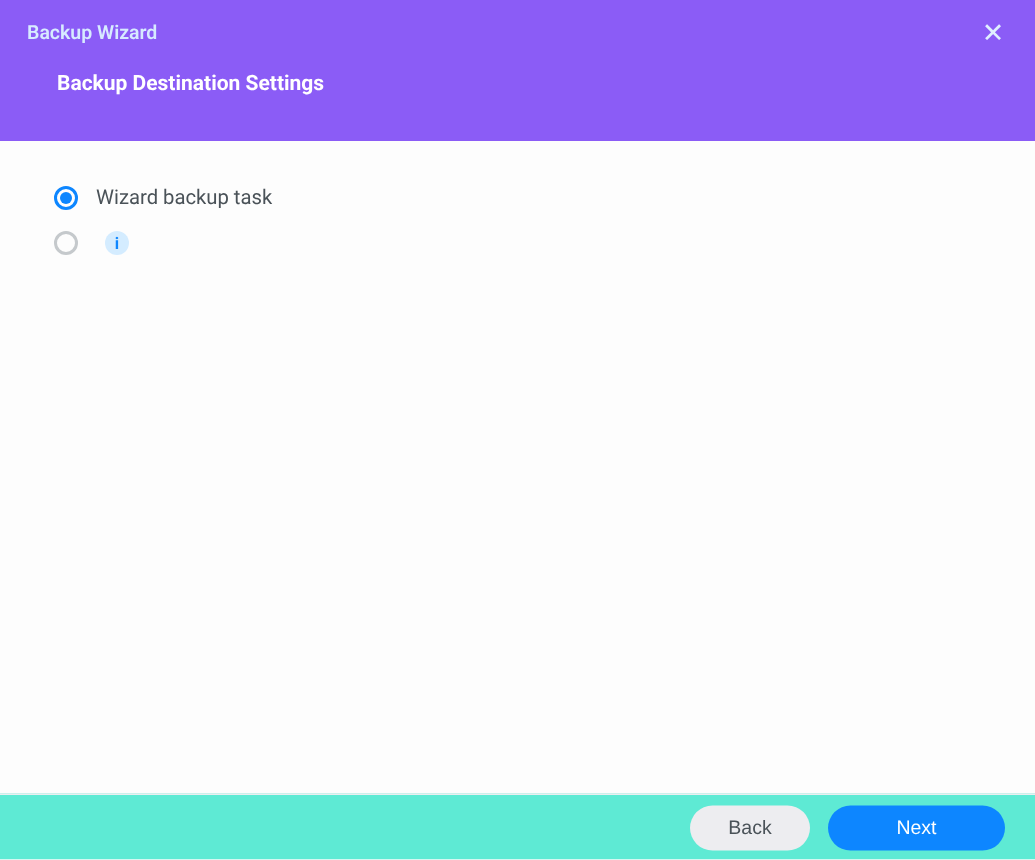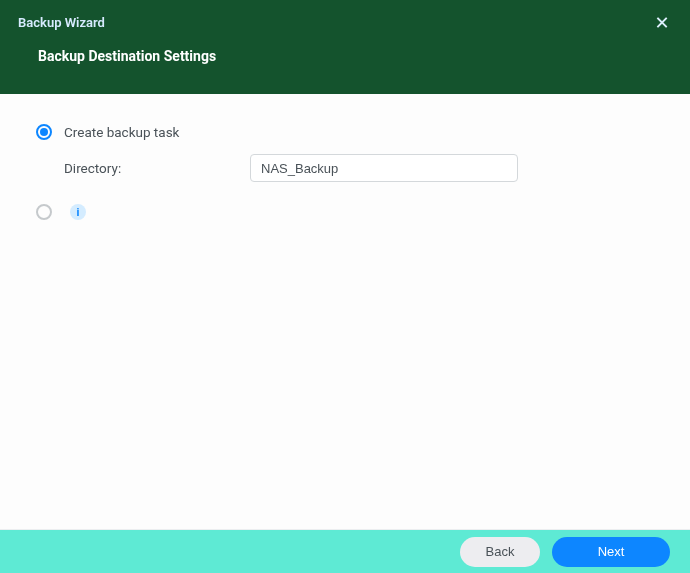--- a/index.html
+++ b/index.html
@@ -5,21 +5,21 @@
     * { box-sizing: border-box; margin: 0; padding: 0; }
     body {
       font-family: -apple-system, BlinkMacSystemFont, "Segoe UI", Roboto, Arial, sans-serif;
       width: 690px;
       height: 573px;
       background: #fdfdfd;
       overflow: hidden;
       position: relative;
     }
     .header {
-      background: #14532d;
+      background: #8b5cf6;
       color: #fff;
       height: 94px;
       padding: 0 18px;
       position: relative;
     }
     .header-top {
       display: flex;
       justify-content: space-between;
       align-items: center;
       height: 38px;
@@ -159,27 +159,23 @@
     <span class="window-title">Backup Wizard</span>
     <span class="close-btn">✕</span>
   </div>
   <div class="page-title">Backup Destination Settings</div>
 </div>
 
 <div class="content">
 
   <div class="option-row">
     <span class="radio selected"></span>
-    <span class="option-label">Create backup task</span>
+    <span class="option-label">Wizard backup task</span>
   </div>
 
-  <div class="field-row">
-    <span class="field-label">Directory:</span>
-    <input type="text" class="text-input" value="NAS_Backup" style="">
-  </div>
 
   <div class="option-row">
     <span class="radio"></span>
     <span class="info-icon">i</span>
   </div>
 
 </div>
 
 <div class="footer">
   <button class="btn btn-secondary">Back</button>

